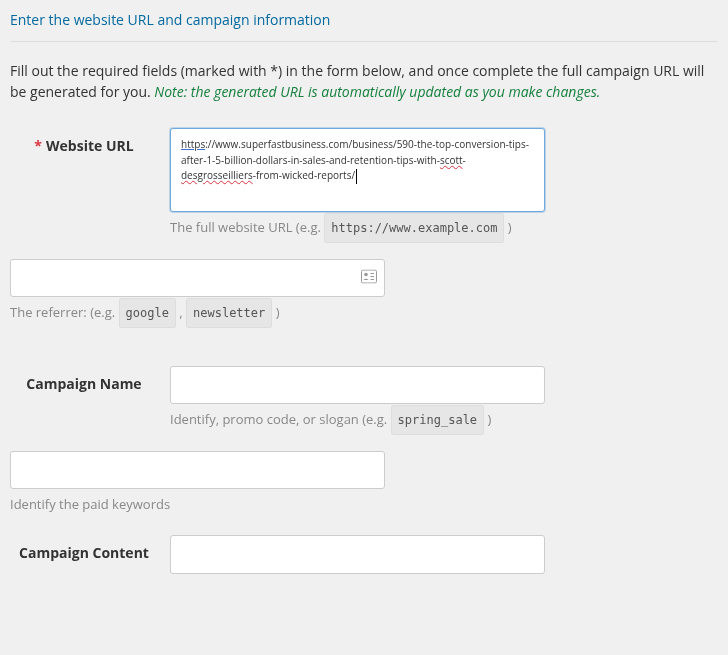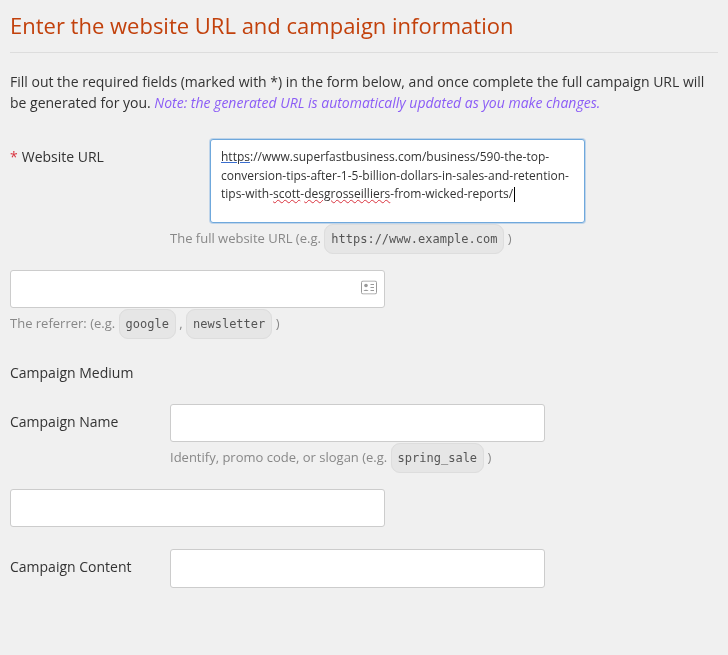--- a/index.html
+++ b/index.html
@@ -9,52 +9,53 @@
     }
     body {
       font-family: "Open Sans", "Helvetica Neue", Arial, sans-serif;
       background: #f0f0f0;
       color: #555;
       font-size: 14px;
       width: 728px;
       padding: 10px;
     }
     .section-header {
-      color: #c2410c;
-      font-size: 22px;
+      color: #0369a1;
+      font-size: 14px;
       font-weight: 400;
       margin-bottom: 12px;
     }
     hr {
       border: none;
       border-top: 1px solid #ddd;
       margin-bottom: 18px;
     }
     .intro {
       color: #333;
       font-size: 14px;
       line-height: 1.5;
       margin-bottom: 26px;
     }
     .intro .note {
       font-style: italic;
-      color: #8b5cf6;
+      color: #15803d;
     }
     .field-row {
       display: flex;
       margin-bottom: 22px;
     }
     .field-label {
       width: 160px;
-      text-align: left;
+      text-align: center;
       padding-right: 12px;
       padding-top: 8px;
       color: #333;
       font-size: 14px;
       flex-shrink: 0;
+      font-weight: bold;
     }
     .field-label .req {
       color: #d9333f;
       margin-right: 4px;
     }
     .field-control {
       flex: 1;
       max-width: 375px;
     }
     .input-text {
@@ -71,21 +72,21 @@
     }
     .hint {
       color: #888;
       font-size: 13px;
       margin-top: 6px;
       line-height: 1.4;
     }
     .hint code {
       background: #e6e6e6;
       border: 1px solid #ddd;
-      border-radius: 9px;
+      border-radius: 3px;
       padding: 7px 6px;
       font-family: Consolas, Monaco, monospace;
       font-size: 12px;
       color: #555;
     }
     .input-wrap {
       position: relative;
     }
     .addr-icon {
       position: absolute;
@@ -105,26 +106,25 @@
       text-decoration-color: #3a6ecf;
     }
     
     .url-content {
       width: 100%;
       border: 1px solid #6fa8dc;
       box-shadow: 0 0 0 1px rgba(100, 160, 220, 0.35);
       border-radius: 3px;
       background: #fff;
       padding: 8px 10px;
-      font-size: 12px;
+      font-size: 10px;
       color: #333;
       line-height: 1.55;
       min-height: 84px;
       word-break: break-word;
-      margin-left: 40px;
     }
     .cursor {
       display: inline-block;
       width: 1px;
       height: 15px;
       background: #000;
       vertical-align: middle;
       margin-left: 1px;
     }
   </style>
@@ -167,40 +167,38 @@
           </svg>
       </span>
     </div>
     <div class="hint">
       <span>The referrer: (e.g. </span><code>google</code><span> , </span><code>newsletter</code><span> )</span>
     </div>
   </div>
 </div>
 
 <div class="field-row">
-  <div class="field-label">
-    <span>Campaign Medium</span>
-  </div>
 </div>
 
 <div class="field-row">
   <div class="field-label">
     <span>Campaign Name</span>
   </div>
   <div class="field-control">
     <input type="text" class="input-text" value="" style="">
     <div class="hint">
       <span>Identify, promo code, or slogan (e.g. </span><code>spring_sale</code><span> )</span>
     </div>
   </div>
 </div>
 
 <div class="field-row">
   <div class="field-control">
     <input type="text" class="input-text" value="" style="">
+    <div class="hint">Identify the paid keywords</div>
   </div>
 </div>
 
 <div class="field-row">
   <div class="field-label">
     <span>Campaign Content</span>
   </div>
   <div class="field-control">
     <input type="text" class="input-text" value="" style="">
     

